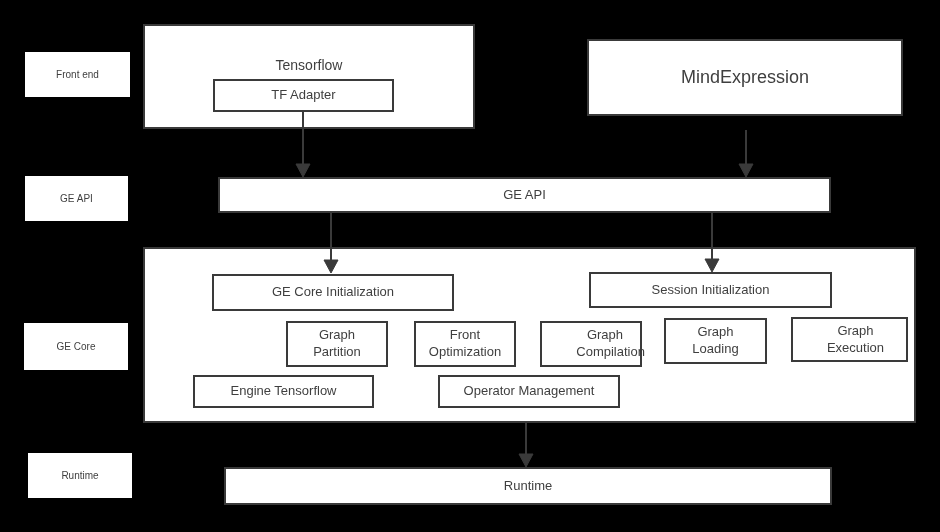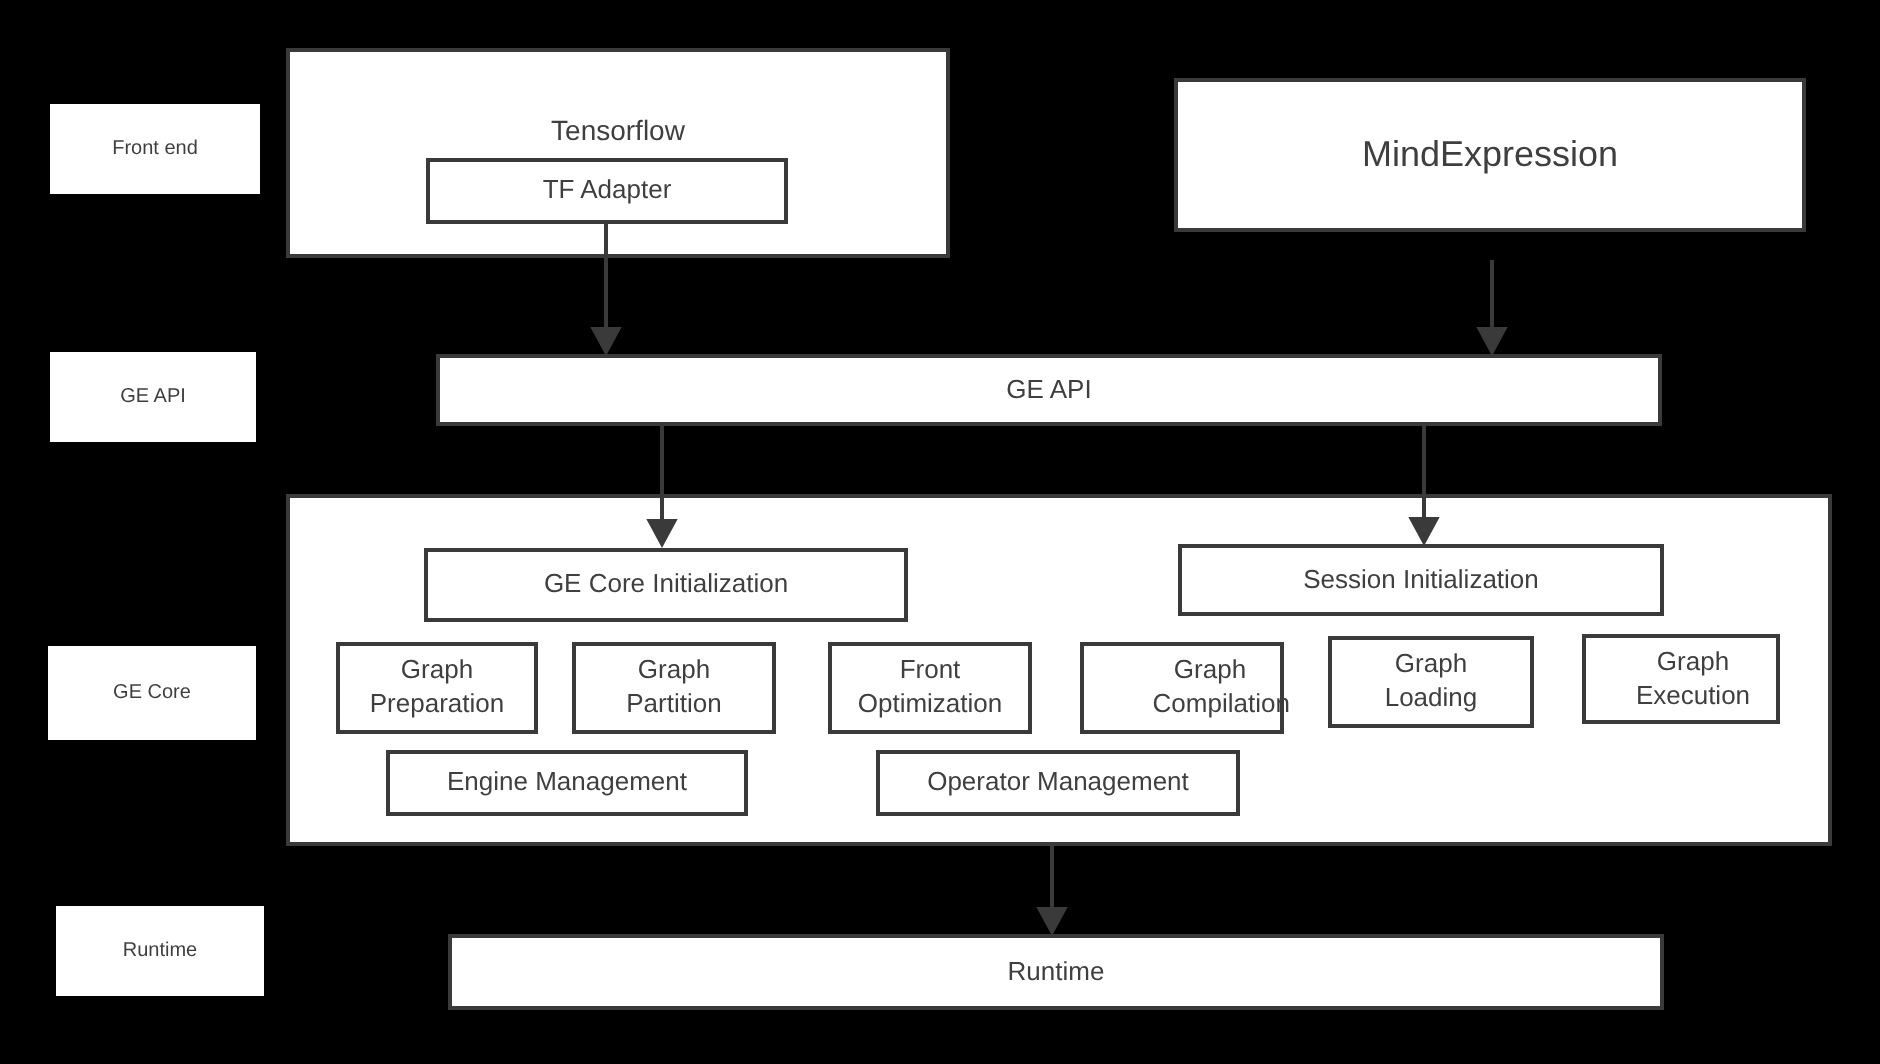--- a/index.html
+++ b/index.html
@@ -63,21 +63,21 @@
 
   
   #gecore-init   { left: 67px;  top: 25px;  width: 242px; height: 37px; }
   #session-init  { left: 444px; top: 23px;  width: 243px; height: 36px; }
 
   #g-prep { left: 23px;  top: 72px; width: 101px; height: 46px; }
   #g-part { left: 141px; top: 72px; width: 102px; height: 46px; }
   #g-opt  { left: 269px; top: 72px; width: 102px; height: 46px; }
   #g-comp { left: 395px; top: 72px; width: 102px; height: 46px; padding-left: 28px; }
   #g-load { left: 519px; top: 69px; width: 103px; height: 46px; }
-  #g-exec { left: 646px; top: 68px; width: 99px;  height: 45px; padding-left: 12px; }
+  #g-exec { left: 646px; top: 68px; width: 117px;  height: 45px; padding-left: 12px; }
 
   #engine-mgmt   { left: 48px;  top: 126px; width: 181px; height: 33px; }
   #operator-mgmt { left: 293px; top: 126px; width: 182px; height: 33px; }
   #graph-mgmt    { left: 545px; top: 126px; width: 180px; height: 32px; }
 
   #runtime-bar { left: 224px; top: 467px; width: 608px; height: 38px; }
 
   
   #arrow-layer {
     position: absolute;
@@ -114,41 +114,38 @@
 
   <div class="node" id="gecore-container">
 
     <div class="node" id="gecore-init">
       <span>GE Core Initialization</span>
     </div>
     <div class="node" id="session-init">
       <span>Session Initialization</span>
     </div>
 
-    <div class="node" id="g-prep">
-      <span class="wrap">Graph Preparation</span>
-    </div>
     <div class="node" id="g-part">
       <span class="wrap">Graph Partition</span>
     </div>
     <div class="node" id="g-opt">
       <span class="wrap">Front Optimization</span>
     </div>
     <div class="node" id="g-comp">
       <span class="wrap">Graph Compilation</span>
     </div>
     <div class="node" id="g-load">
       <span class="wrap">Graph Loading</span>
     </div>
     <div class="node" id="g-exec">
       <span class="wrap">Graph Execution</span>
     </div>
 
     <div class="node" id="engine-mgmt">
-      <span>Engine Management</span>
+      <span>Engine Tensorflow</span>
     </div>
     <div class="node" id="operator-mgmt">
       <span>Operator Management</span>
     </div>
   </div>
 
   <div class="node" id="runtime-bar">
     <span>Runtime</span>
   </div>
 

